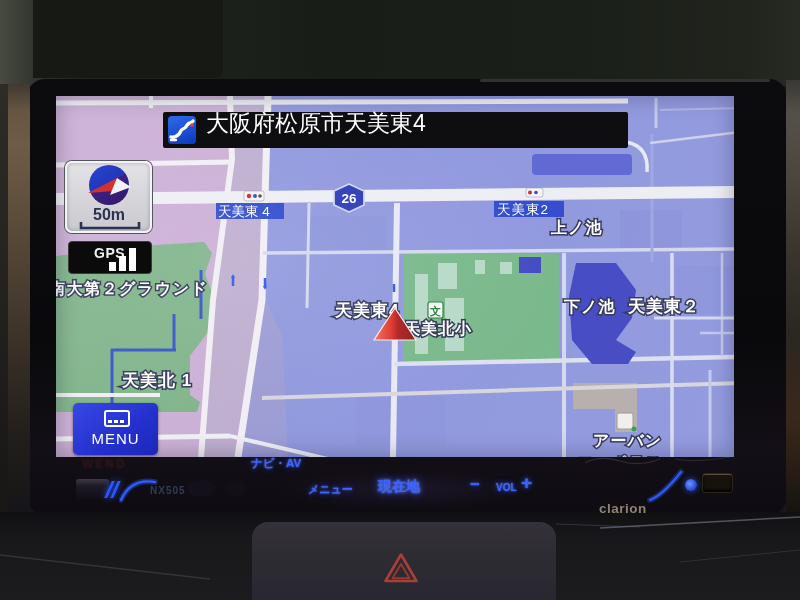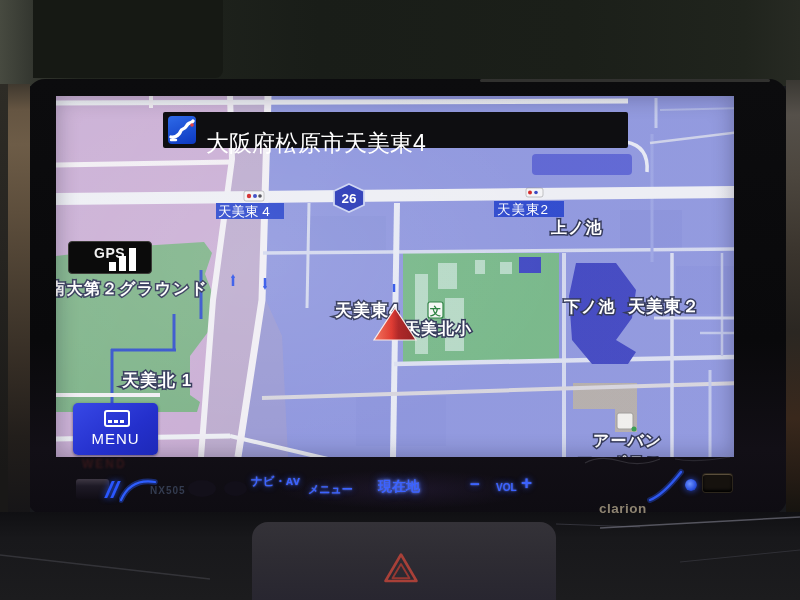--- a/index.html
+++ b/index.html
@@ -16,36 +16,36 @@
 #unit{left:27px;top:79px;width:760px;height:436px;background:linear-gradient(180deg,#0c0c0e 0%,#09090b 60%,#120f16 85%,#0e0c12 100%);border-radius:18px;}
 #unittop{left:480px;top:79px;width:290px;height:3px;background:rgba(95,95,88,0.45);border-radius:2px;}
 
 #screen{left:56px;top:96px;width:678px;height:361px;overflow:hidden;background:#c3a9d2;}
 #vig{left:56px;top:96px;width:678px;height:361px;box-shadow:inset 0 0 22px rgba(5,5,25,0.32);}
 #haze{left:56px;top:96px;width:678px;height:361px;background:radial-gradient(ellipse 420px 260px at 30% 45%,rgba(255,255,255,0.10),rgba(255,255,255,0.02) 70%),linear-gradient(115deg,rgba(255,255,255,0.07) 0%,rgba(255,255,255,0.02) 40%,rgba(235,230,255,0.05) 100%);}
 
 #timebox{left:61px;top:111px;width:96px;height:41px;background:#0d0d10;border-radius:2px;color:#fff;font-size:39px;text-align:center;line-height:42px;letter-spacing:-2px;}
 #addrbar{left:163px;top:112px;width:465px;height:36px;background:#0e0e11;border-radius:2px;}
 #addricon{left:168px;top:116px;width:28px;height:28px;border-radius:4px;background:linear-gradient(160deg,#2e6ae8,#0c38c0);}
-#addrtext{left:206px;top:128px;color:#fff;font-size:23px;letter-spacing:0;white-space:nowrap;}
+#addrtext{left:206px;top:108px;color:#fff;font-size:23px;letter-spacing:0;white-space:nowrap;}
 #compass{left:65px;top:161px;width:87px;height:72px;background:linear-gradient(180deg,#e3e3e6,#c9c9cf);border-radius:7px;border:2px solid #f4f4f5;box-shadow:0 0 0 1px #55555f, inset 0 0 4px rgba(60,60,80,.35);}
 #gpsbox{left:68px;top:241px;width:84px;height:33px;background:#0b0b0b;border-radius:4px;border:1px solid #3c3c38;}
 #gpstxt{left:75px;top:245px;color:#f2f2f2;font-size:14px;font-weight:bold;letter-spacing:.5px;margin-left:19px;}
 .bar{background:#fff;bottom:4px;}
 #menu{left:73px;top:403px;width:85px;height:52px;background:linear-gradient(145deg,#3748e6 0%,#2430cc 60%,#1d28b8 100%);border-radius:5px;box-shadow:0 1px 3px rgba(0,0,20,.5);}
 #menuicon{left:104px;top:410px;width:26px;height:17px;border:2px solid #fff;border-radius:3px;}
 #menutxt{left:73px;top:430px;width:85px;text-align:center;color:#fff;font-size:15px;letter-spacing:1px;}
 
 .glow{color:#3c63ff;text-shadow:0 0 6px rgba(40,80,255,.9),0 0 2px rgba(120,150,255,.8);font-weight:bold;white-space:nowrap;}
 #ghostred{left:82px;top:457px;color:rgba(110,38,33,.38);font-size:12px;filter:blur(1.2px);letter-spacing:2px;font-weight:bold;}
 #btnL{left:76px;top:479px;width:33px;height:20px;background:linear-gradient(180deg,#3e3844 0%,#1e1a26 35%,#100d15 100%);border-radius:3px;}
 #nx{left:150px;top:485px;color:#343c50;font-size:10px;letter-spacing:1px;font-weight:bold;}
 #knob1{left:188px;top:480px;width:28px;height:17px;background:#13101a;border-radius:50%;}
 #knob2{left:224px;top:481px;width:23px;height:15px;background:#120f19;border-radius:50%;}
-#navav{left:251px;top:474px;font-size:11.5px;letter-spacing:0;font-family:Liberation Mono, monospace;}
+#navav{left:251px;top:456px;font-size:11.5px;letter-spacing:0;}
 #menu2{left:308px;top:482px;font-size:11px;letter-spacing:0;}
 #genzaichi{left:378px;top:478px;font-size:14px;text-shadow:0 0 8px rgba(50,90,255,1),0 0 3px rgba(150,170,255,.9);}
 #minus{left:470px;top:475px;font-size:17px;}
 #vol{left:496px;top:482px;font-size:10px;}
 #plus{left:521px;top:472px;font-size:19px;}
 #clarion{left:599px;top:477px;color:#8d8370;font-size:13.5px;font-weight:bold;letter-spacing:.5px;margin-top:24px;}
 #ejbtn{left:703px;top:474px;width:29px;height:18px;background:#16120e;border-radius:3px;border-top:1.5px solid #5a4e3c;box-shadow:0 0 0 1px #2c261c,inset 0 -2px 3px #000;}
 #cdisc{left:685px;top:479px;width:12px;height:12px;border-radius:50%;background:radial-gradient(circle at 40% 40%,#6f94ff,#2a50e0 60%,#101e6a);box-shadow:0 0 6px rgba(50,90,255,.8);}
 </style></head>
 <body>
@@ -186,20 +186,37 @@
 
   <div id="addrbar"></div>
   <div id="addricon">
       <svg width="28" height="28" viewBox="0 0 28 28">
         <path d="M3 21 C6 22 9 20 11 18 C13 16 12 14 15 13 C18 12 18 10 20 8 C22 6 24 7 25 5" stroke="#fff" stroke-width="3.4" fill="none" stroke-linecap="round"></path>
         <path d="M3 24 L8 24" stroke="#fff" stroke-width="2.4" stroke-linecap="round"></path>
         <circle cx="24" cy="9" r="1.8" fill="#e84040"></circle>
       </svg>
     </div>
   <div id="addrtext">大阪府松原市天美東4</div>
+  <div id="compass">
+    <svg width="83" height="68" viewBox="0 0 83 68" style="left:0;top:0">
+      <circle cx="42" cy="22" r="20" fill="url(#cg)"></circle>
+      <defs>
+          <linearGradient id="cg" x1="0" y1="0" x2=".6" y2="1">
+            <stop offset="0" stop-color="#2547d2"></stop>
+            <stop offset=".55" stop-color="#2336b8"></stop>
+            <stop offset=".56" stop-color="#3a2086"></stop>
+            <stop offset="1" stop-color="#351c6e"></stop>
+          </linearGradient>
+        </defs>
+      <polygon points="21,30 50,15 47,28" fill="#d43030"></polygon>
+      <polygon points="50,15 64,24 43,32" fill="#f2f2f4"></polygon>
+      <text x="42" y="57" text-anchor="middle" font-family="Liberation Sans,sans-serif" font-size="16" font-weight="bold" fill="#2c3150">50m</text>
+      <path d="M14 59 L14 65 L72 65 L72 59" stroke="#2c3150" stroke-width="2.6" fill="none"></path>
+    </svg>
+  </div>
   <div id="gpsbox"></div>
   <div id="gpstxt">GPS</div>
   <div class="bar" style="left:109px;top:262px;width:7px;height:9px;"></div>
   <div class="bar" style="left:119px;top:256px;width:7px;height:15px;"></div>
   <div class="bar" style="left:129px;top:248px;width:7px;height:23px;"></div>
   <div id="menu"></div>
   <div id="menuicon"></div>
   <div style="left:108px;top:420px;width:4px;height:3px;background:#fff;"></div>
   <div style="left:114px;top:420px;width:4px;height:3px;background:#fff;"></div>
   <div style="left:120px;top:420px;width:4px;height:3px;background:#fff;"></div>

